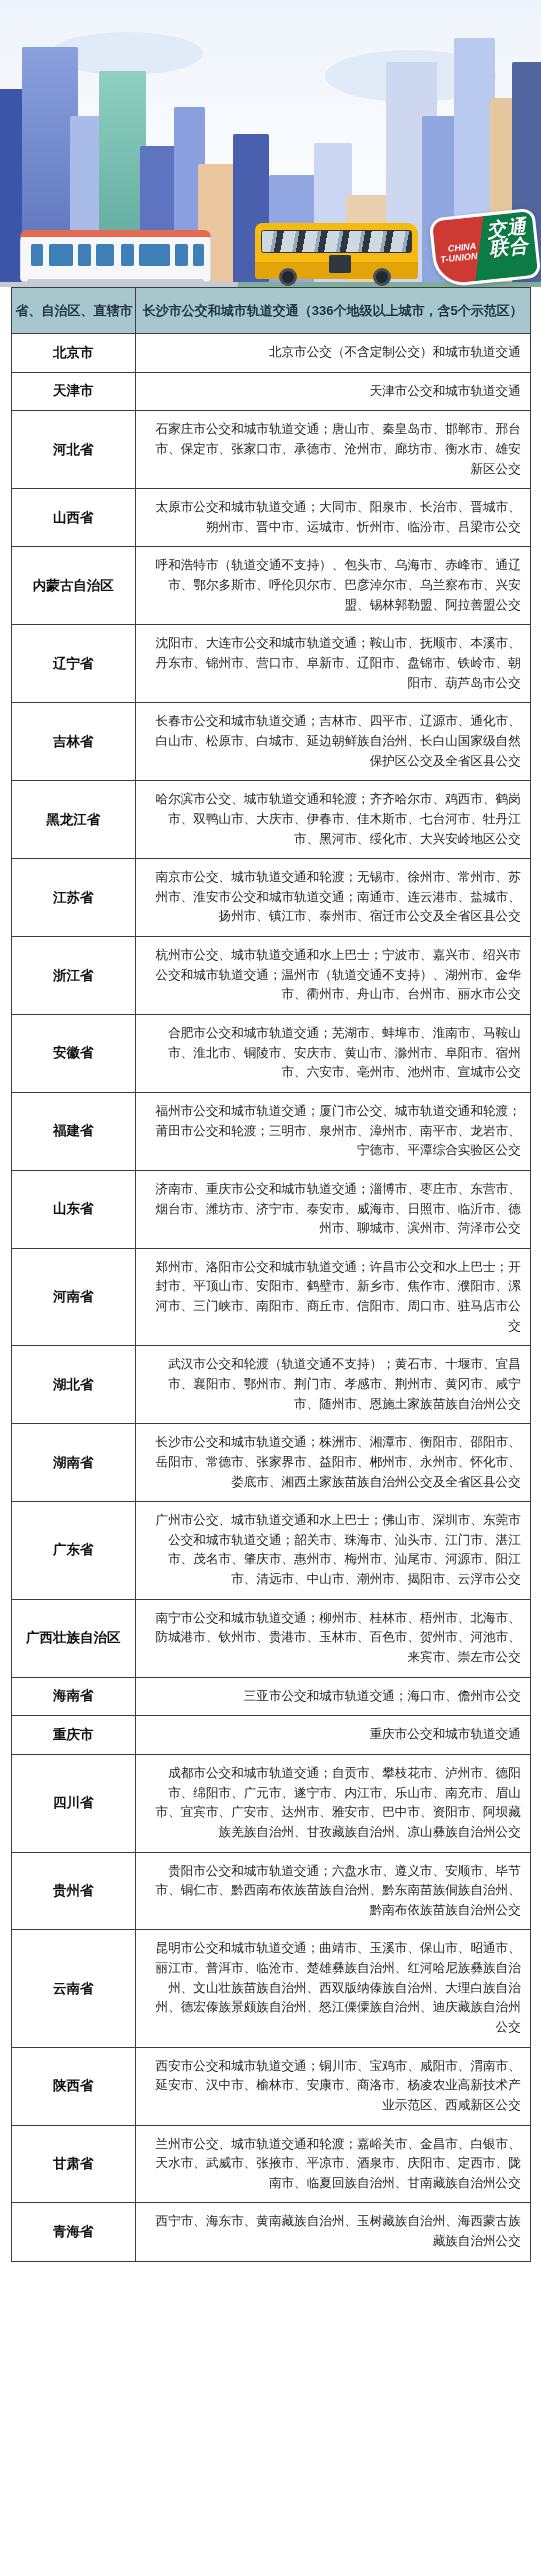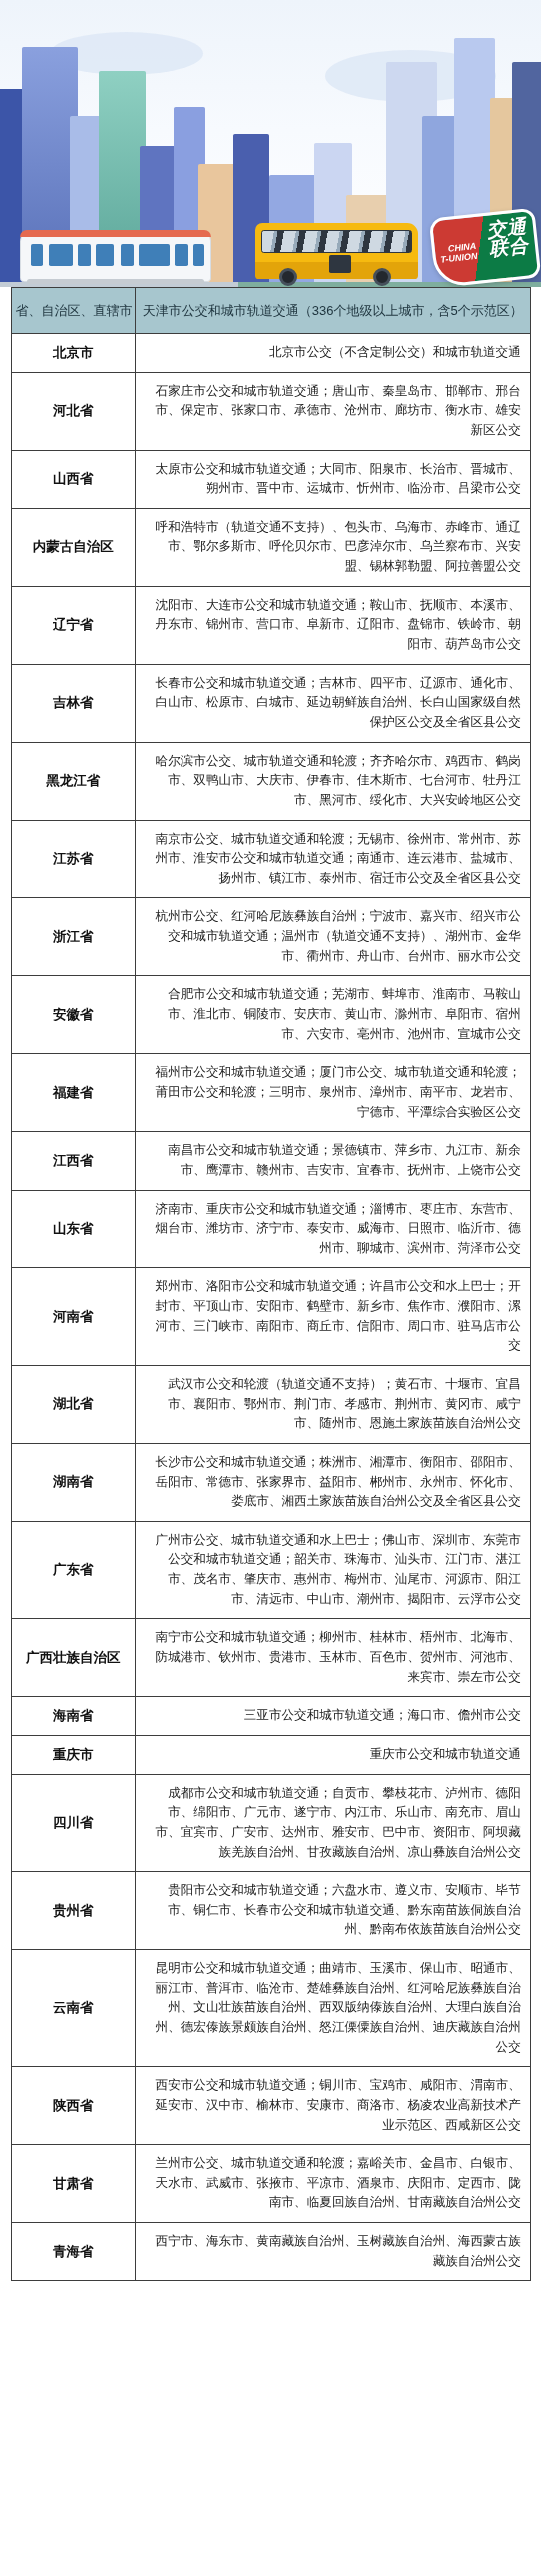--- a/index.html
+++ b/index.html
@@ -95,21 +95,21 @@
     font-size:34px; font-weight:bold; color:#9a9a9a; letter-spacing:0.9px;
   }
 
   
   table.city-table {
     width:520px; margin-left:10.8px; border-collapse:collapse;
     table-layout:fixed;
   }
   .city-table th, .city-table td { border:1.4px solid #3d3d3d; vertical-align:middle; }
   .city-table thead th {
-    background:#a7c6ce; color:#1d333d; font-weight:normal;
+    background:#a7c6ce; color:#1d333d; font-weight:bold;
     font-size:13px; padding:13.5px 3.6px; white-space:nowrap; text-align:center;
   }
   .col-province { width:124px; }
   .city-table td.province {
     font-weight:bold; color:#111; text-align:center;
     font-size:13.5px; padding:9px 3.6px; white-space:nowrap;
   }
   .city-table td.scope {
     font-size:12.6px; color:#222; line-height:1.56;
     padding:9px 9px; text-align:right;
@@ -178,29 +178,33 @@
 
 
   <table class="city-table">
     <colgroup>
       <col class="col-province">
       <col>
     </colgroup>
     <thead>
       <tr>
         <th>省、自治区、直辖市</th>
-        <th>天津市公交和城市轨道交通（336个地级以上城市，含5个示范区）</th>
+        <th>长沙市公交和城市轨道交通（336个地级以上城市，含5个示范区）</th>
       </tr>
     </thead>
     <tbody>
         <tr>
           <td class="province">北京市</td>
           <td class="scope">北京市公交（不含定制公交）和城市轨道交通</td>
         </tr>
         <tr>
+          <td class="province">天津市</td>
+          <td class="scope">天津市公交和城市轨道交通</td>
+        </tr>
+        <tr>
           <td class="province">河北省</td>
           <td class="scope">石家庄市公交和城市轨道交通；唐山市、秦皇岛市、邯郸市、邢台市、保定市、张家口市、承德市、沧州市、廊坊市、衡水市、雄安新区公交</td>
         </tr>
         <tr>
           <td class="province">山西省</td>
           <td class="scope">太原市公交和城市轨道交通；大同市、阳泉市、长治市、晋城市、朔州市、晋中市、运城市、忻州市、临汾市、吕梁市公交</td>
         </tr>
         <tr>
           <td class="province">内蒙古自治区</td>
           <td class="scope">呼和浩特市（轨道交通不支持）、包头市、乌海市、赤峰市、通辽市、鄂尔多斯市、呼伦贝尔市、巴彦淖尔市、乌兰察布市、兴安盟、锡林郭勒盟、阿拉善盟公交</td>
@@ -216,35 +220,31 @@
         <tr>
           <td class="province">黑龙江省</td>
           <td class="scope">哈尔滨市公交、城市轨道交通和轮渡；齐齐哈尔市、鸡西市、鹤岗市、双鸭山市、大庆市、伊春市、佳木斯市、七台河市、牡丹江市、黑河市、绥化市、大兴安岭地区公交</td>
         </tr>
         <tr>
           <td class="province">江苏省</td>
           <td class="scope">南京市公交、城市轨道交通和轮渡；无锡市、徐州市、常州市、苏州市、淮安市公交和城市轨道交通；南通市、连云港市、盐城市、扬州市、镇江市、泰州市、宿迁市公交及全省区县公交</td>
         </tr>
         <tr>
           <td class="province">浙江省</td>
-          <td class="scope">杭州市公交、红河哈尼族彝族自治州；宁波市、嘉兴市、绍兴市公交和城市轨道交通；温州市（轨道交通不支持）、湖州市、金华市、衢州市、舟山市、台州市、丽水市公交</td>
+          <td class="scope">杭州市公交、城市轨道交通和水上巴士；宁波市、嘉兴市、绍兴市公交和城市轨道交通；温州市（轨道交通不支持）、湖州市、金华市、衢州市、舟山市、台州市、丽水市公交</td>
         </tr>
         <tr>
           <td class="province">安徽省</td>
           <td class="scope">合肥市公交和城市轨道交通；芜湖市、蚌埠市、淮南市、马鞍山市、淮北市、铜陵市、安庆市、黄山市、滁州市、阜阳市、宿州市、六安市、亳州市、池州市、宣城市公交</td>
         </tr>
         <tr>
           <td class="province">福建省</td>
           <td class="scope">福州市公交和城市轨道交通；厦门市公交、城市轨道交通和轮渡；莆田市公交和轮渡；三明市、泉州市、漳州市、南平市、龙岩市、宁德市、平潭综合实验区公交</td>
         </tr>
         <tr>
-          <td class="province">江西省</td>
-          <td class="scope">南昌市公交和城市轨道交通；景德镇市、萍乡市、九江市、新余市、鹰潭市、赣州市、吉安市、宜春市、抚州市、上饶市公交</td>
-        </tr>
-        <tr>
           <td class="province">山东省</td>
           <td class="scope">济南市、重庆市公交和城市轨道交通；淄博市、枣庄市、东营市、烟台市、潍坊市、济宁市、泰安市、威海市、日照市、临沂市、德州市、聊城市、滨州市、菏泽市公交</td>
         </tr>
         <tr>
           <td class="province">河南省</td>
           <td class="scope">郑州市、洛阳市公交和城市轨道交通；许昌市公交和水上巴士；开封市、平顶山市、安阳市、鹤壁市、新乡市、焦作市、濮阳市、漯河市、三门峡市、南阳市、商丘市、信阳市、周口市、驻马店市公交</td>
         </tr>
         <tr>
           <td class="province">湖北省</td>
           <td class="scope">武汉市公交和轮渡（轨道交通不支持）；黄石市、十堰市、宜昌市、襄阳市、鄂州市、荆门市、孝感市、荆州市、黄冈市、咸宁市、随州市、恩施土家族苗族自治州公交</td>
@@ -268,21 +268,21 @@
         <tr>
           <td class="province">重庆市</td>
           <td class="scope">重庆市公交和城市轨道交通</td>
         </tr>
         <tr>
           <td class="province">四川省</td>
           <td class="scope">成都市公交和城市轨道交通；自贡市、攀枝花市、泸州市、德阳市、绵阳市、广元市、遂宁市、内江市、乐山市、南充市、眉山市、宜宾市、广安市、达州市、雅安市、巴中市、资阳市、阿坝藏族羌族自治州、甘孜藏族自治州、凉山彝族自治州公交</td>
         </tr>
         <tr>
           <td class="province">贵州省</td>
-          <td class="scope">贵阳市公交和城市轨道交通；六盘水市、遵义市、安顺市、毕节市、铜仁市、长春市公交和城市轨道交通、黔东南苗族侗族自治州、黔南布依族苗族自治州公交</td>
+          <td class="scope">贵阳市公交和城市轨道交通；六盘水市、遵义市、安顺市、毕节市、铜仁市、黔西南布依族苗族自治州、黔东南苗族侗族自治州、黔南布依族苗族自治州公交</td>
         </tr>
         <tr>
           <td class="province">云南省</td>
           <td class="scope">昆明市公交和城市轨道交通；曲靖市、玉溪市、保山市、昭通市、丽江市、普洱市、临沧市、楚雄彝族自治州、红河哈尼族彝族自治州、文山壮族苗族自治州、西双版纳傣族自治州、大理白族自治州、德宏傣族景颇族自治州、怒江傈僳族自治州、迪庆藏族自治州公交</td>
         </tr>
         <tr>
           <td class="province">陕西省</td>
           <td class="scope">西安市公交和城市轨道交通；铜川市、宝鸡市、咸阳市、渭南市、延安市、汉中市、榆林市、安康市、商洛市、杨凌农业高新技术产业示范区、西咸新区公交</td>
         </tr>
         <tr>

